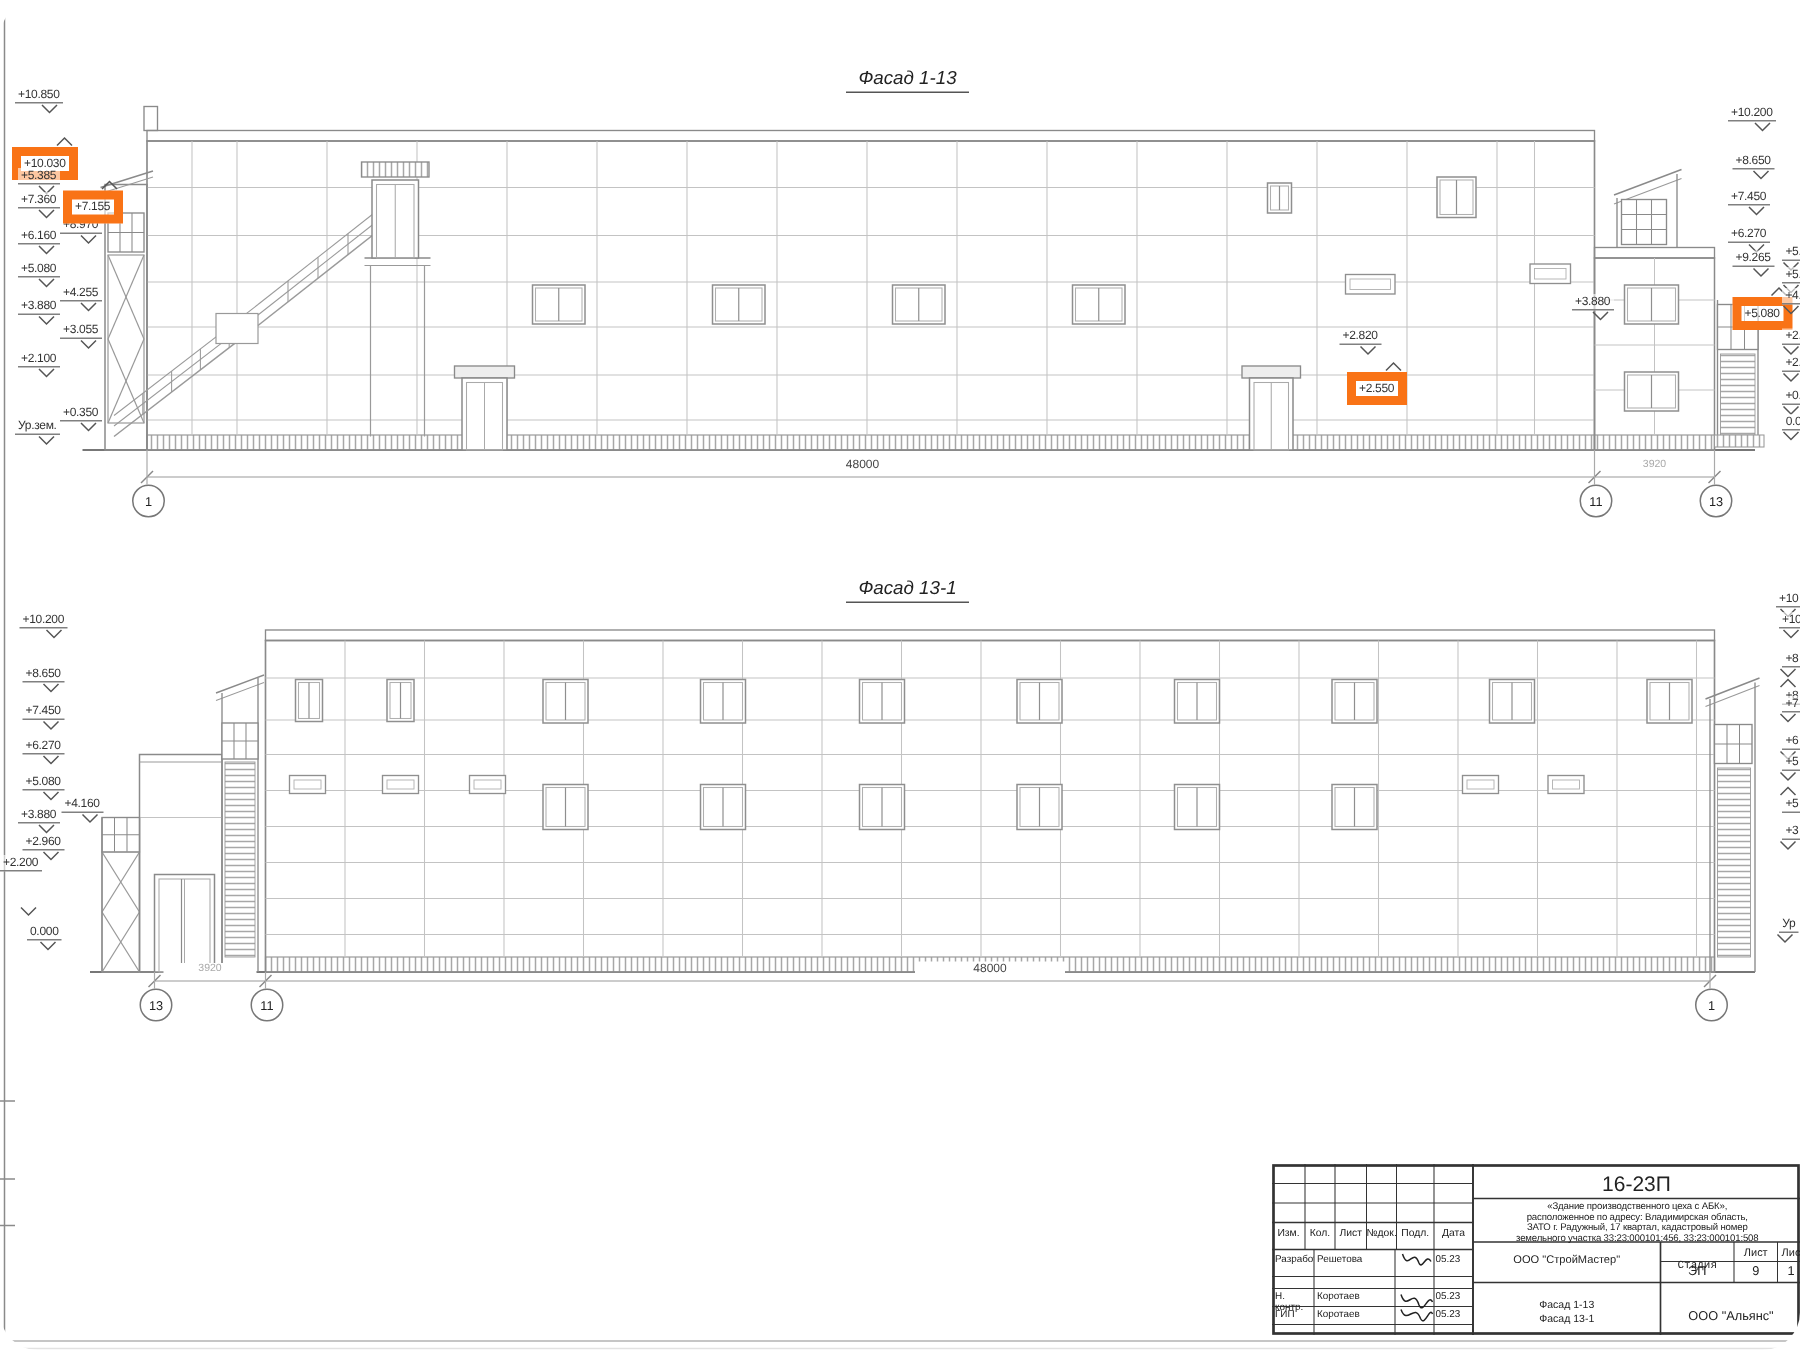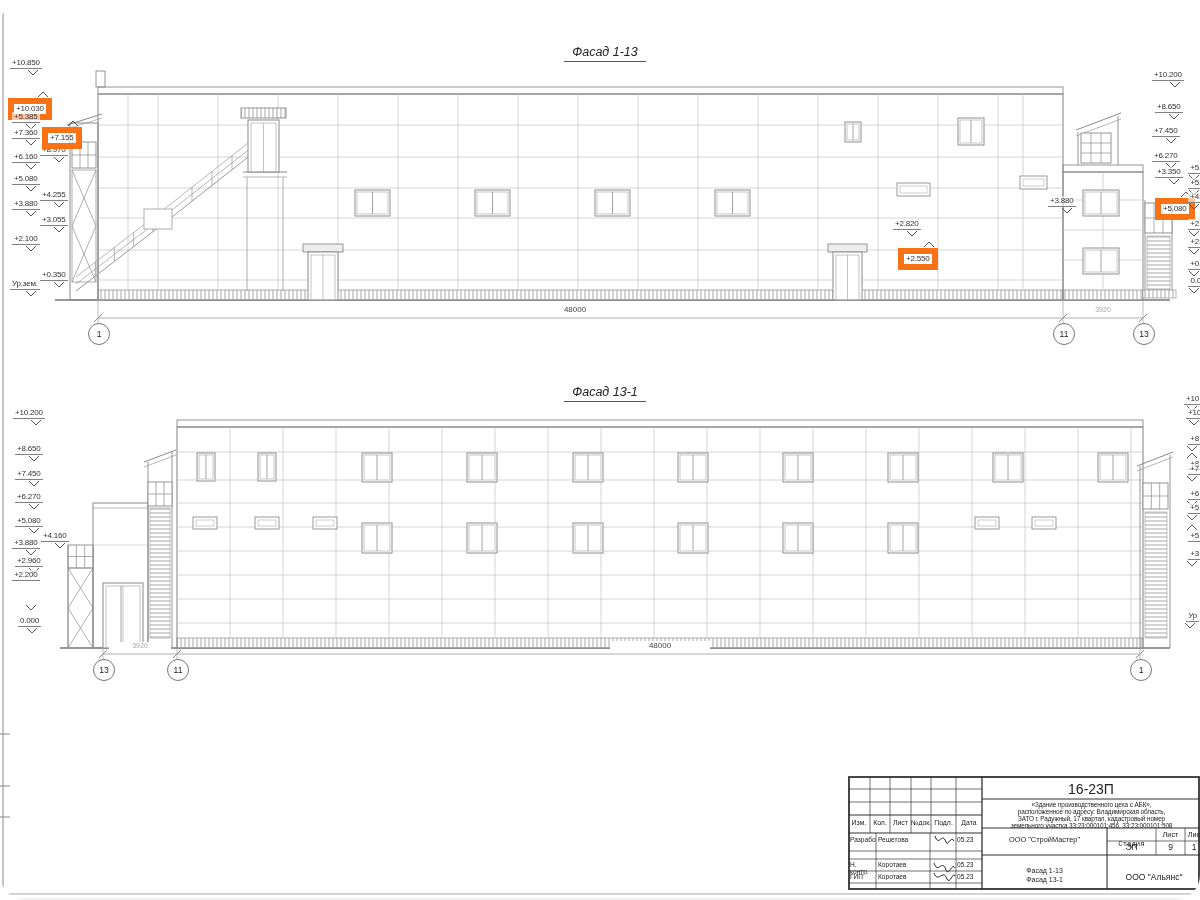--- a/index.html
+++ b/index.html
@@ -431,21 +431,21 @@
   <path d="M1 1 L6 6 L11 1" stroke="#555" stroke-width="1" fill="none"></path>
         </svg>
       </div>
       <div class="emark" style="left: 1152px; top: 151px;">
         <span class="elab">+6.270</span>
         <svg class="earr" width="12" height="7" viewBox="0 0 12 7">
   <path d="M1 1 L6 6 L11 1" stroke="#555" stroke-width="1" fill="none"></path>
         </svg>
       </div>
       <div class="emark" style="left: 1155px; top: 167px;">
-        <span class="elab">+3.350</span>
+        <span class="elab">+9.265</span>
         <svg class="earr" width="12" height="7" viewBox="0 0 12 7">
   <path d="M1 1 L6 6 L11 1" stroke="#555" stroke-width="1" fill="none"></path>
         </svg>
       </div>
       <div class="emark up" style="left: 1155px; top: 191px;">
         <span class="elab boxed">+5.080</span>
         <svg class="earr" width="12" height="7" viewBox="0 0 12 7">
   <path d="M1 6 L6 1 L11 6" stroke="#555" stroke-width="1" fill="none"></path>
         </svg>
       </div>
@@ -553,21 +553,21 @@
         <svg class="earr" width="12" height="7" viewBox="0 0 12 7">
   <path d="M1 1 L6 6 L11 1" stroke="#555" stroke-width="1" fill="none"></path>
         </svg>
       </div>
       <div class="emark" style="left: 15px; top: 556px;">
         <span class="elab">+2.960</span>
         <svg class="earr" width="12" height="7" viewBox="0 0 12 7">
   <path d="M1 1 L6 6 L11 1" stroke="#555" stroke-width="1" fill="none"></path>
         </svg>
       </div>
-      <div class="emark" style="left: 12px; top: 570px; gap: 23px;">
+      <div class="emark" style="left: 0; top: 570px; gap: 23px;">
         <span class="elab">+2.200</span>
         <svg class="earr" width="12" height="7" viewBox="0 0 12 7">
   <path d="M1 1 L6 6 L11 1" stroke="#555" stroke-width="1" fill="none"></path>
         </svg>
       </div>
       <div class="emark" style="left: 18px; top: 616px;">
         <span class="elab">0.000</span>
         <svg class="earr" width="12" height="7" viewBox="0 0 12 7">
   <path d="M1 1 L6 6 L11 1" stroke="#555" stroke-width="1" fill="none"></path>
         </svg>

